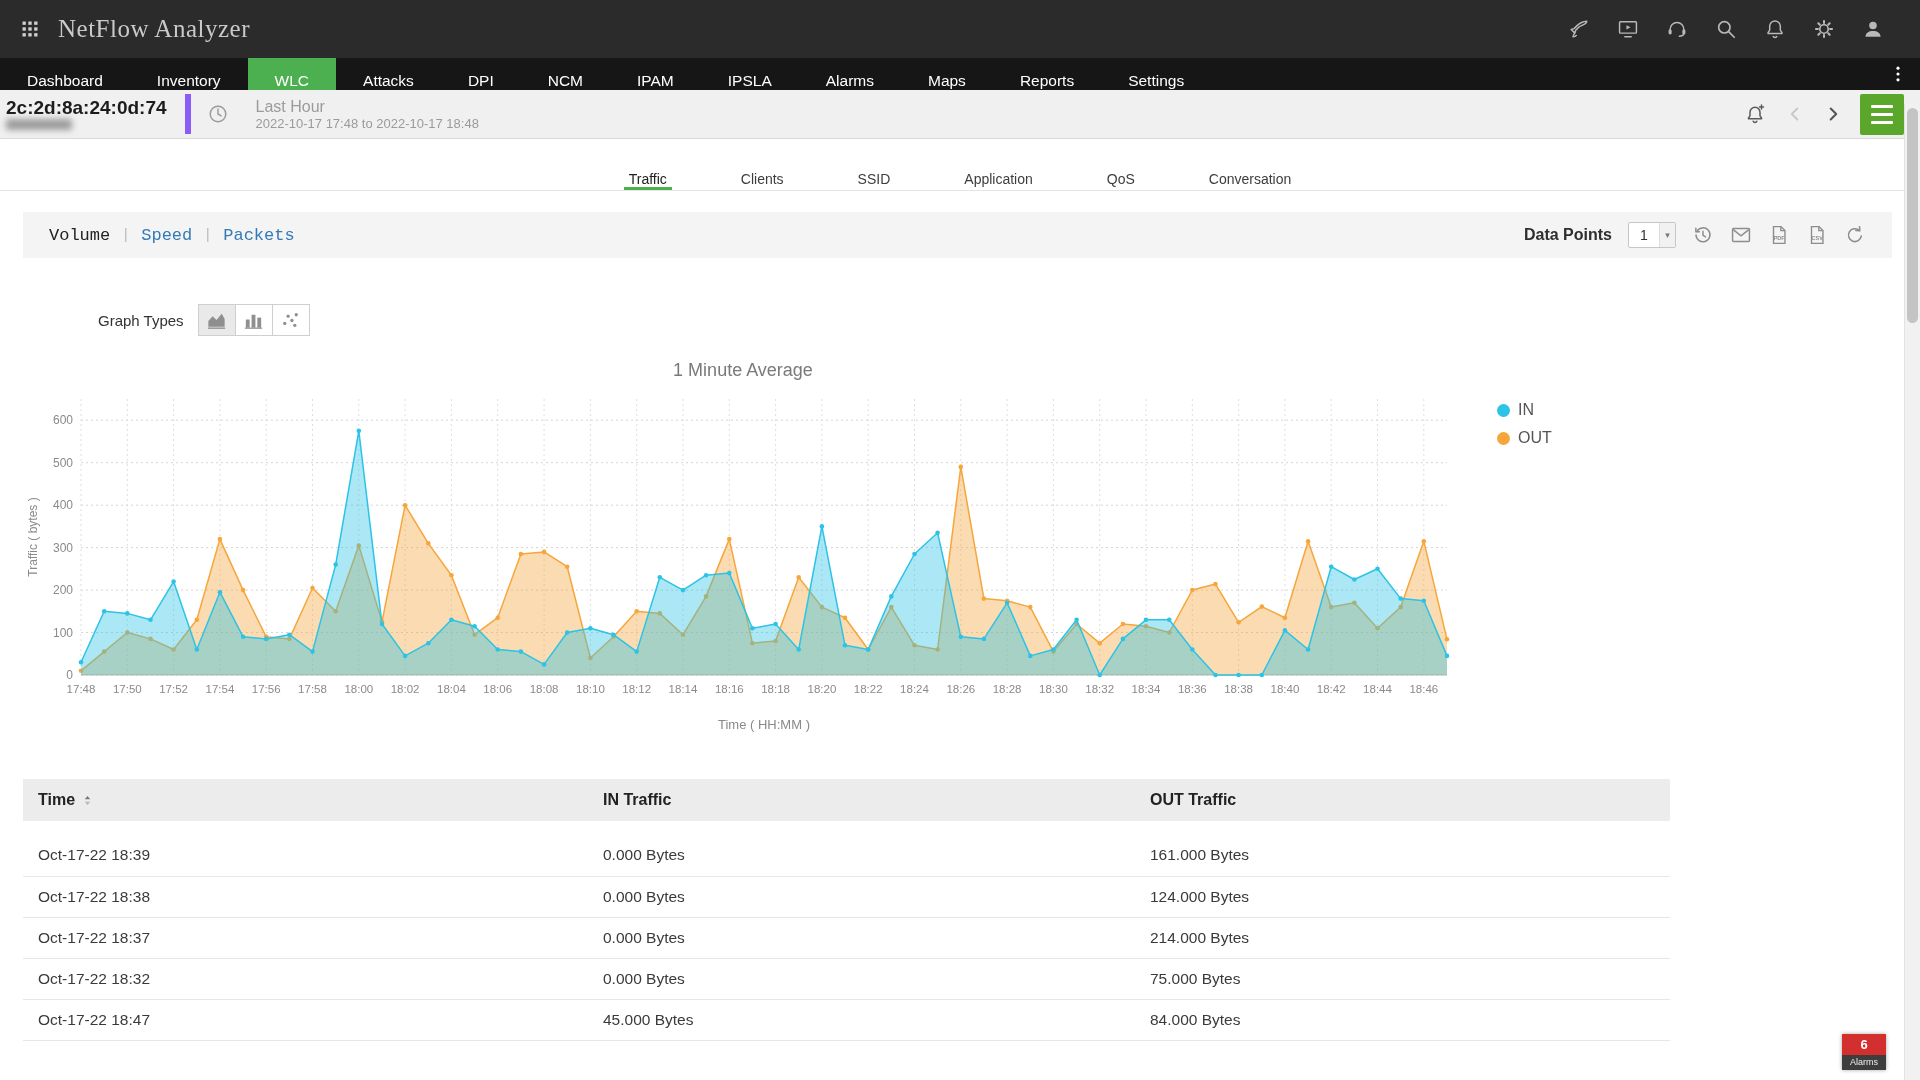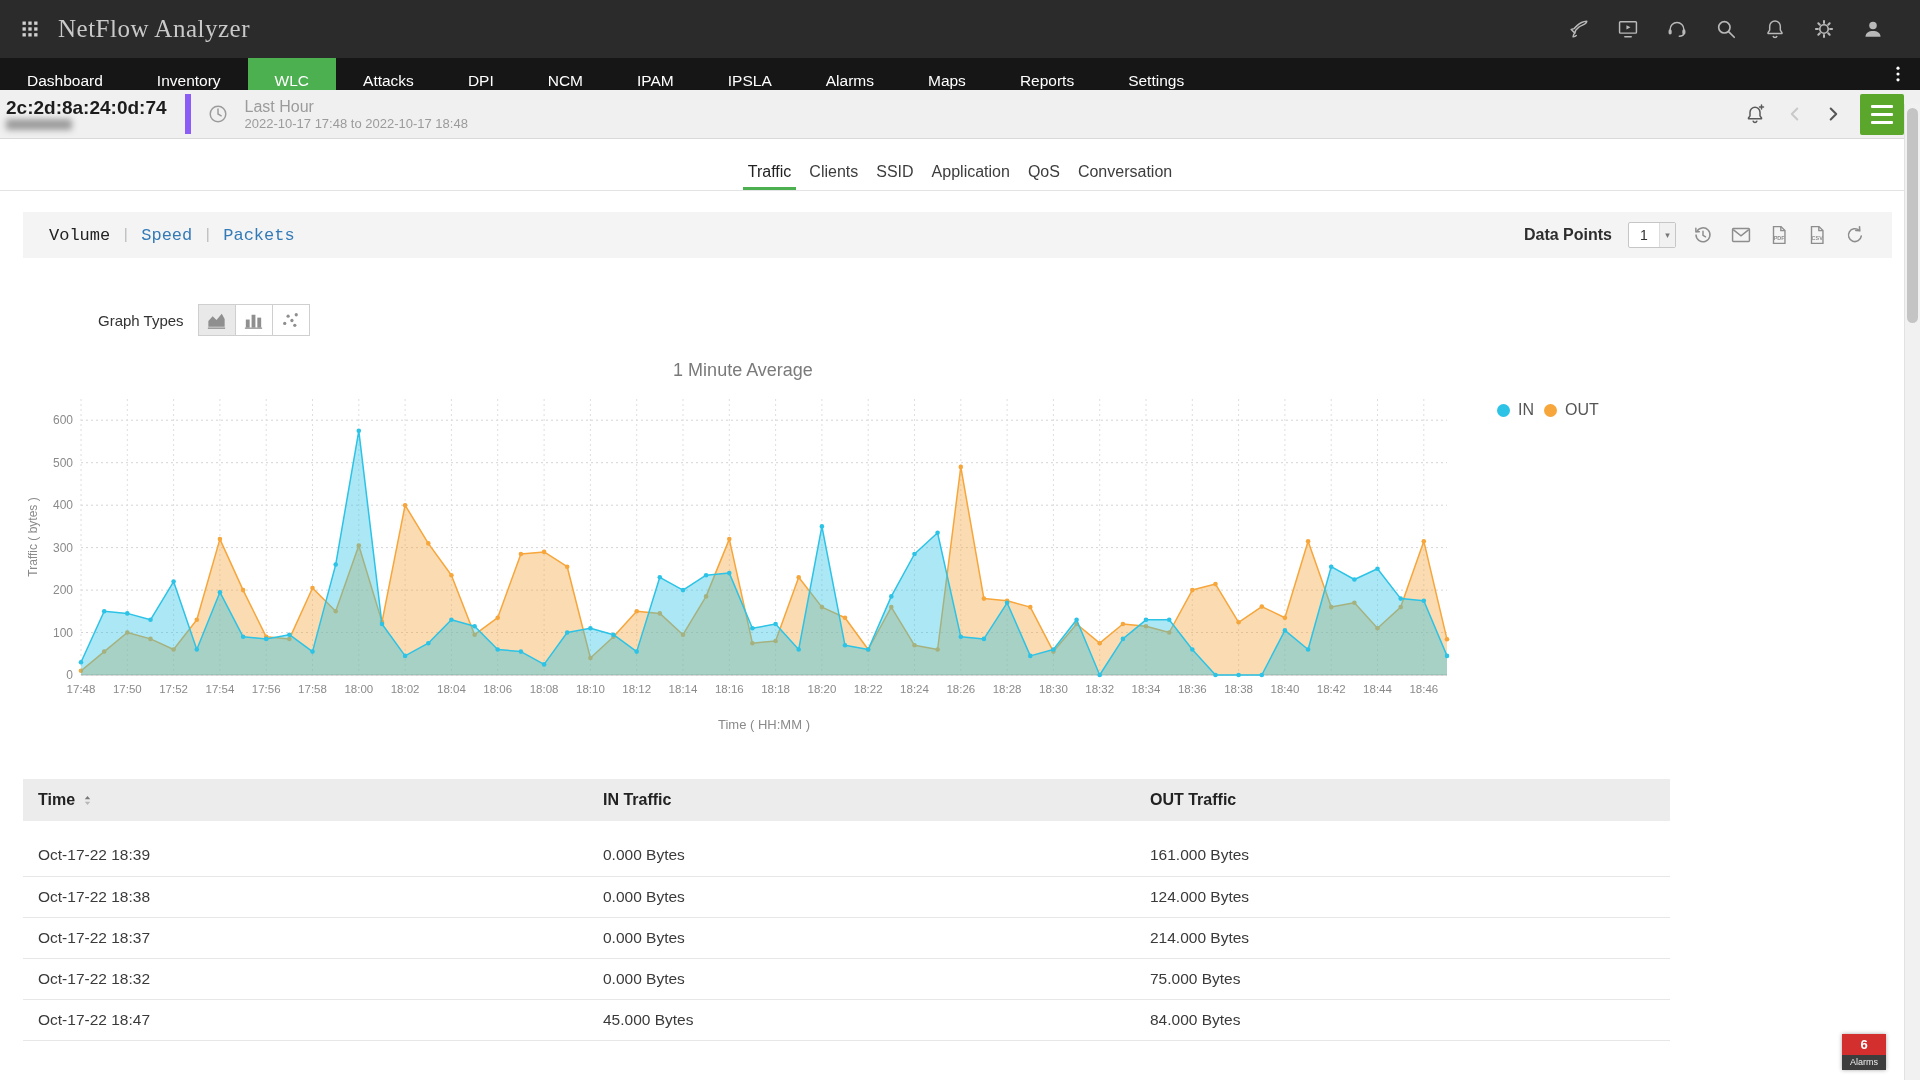--- a/index.html
+++ b/index.html
@@ -19,36 +19,36 @@
   .main-nav{height:32px;background:#161616;display:flex;align-items:stretch;color:#fff}
   .nav-item{padding:0 27px;line-height:46px;font-size:15.5px;cursor:pointer;white-space:nowrap}
   .nav-item.active{background:var(--accent-green,#4caf50)}
   .nav-more{margin-left:auto;display:flex;align-items:center;padding-right:12px;color:#fff;cursor:pointer}
 
   
   .subheader{height:49px;background:#f0f0f0;border-bottom:1px solid #d9d9d9;display:flex;align-items:center}
   .device-block{padding:0 18px 0 6px;border-right:6px solid #8b5cf6;height:40px;display:flex;flex-direction:column;justify-content:center}
   .device-mac{font-size:19px;font-weight:bold;color:#1c1c1c;line-height:20px}
   .redacted{width:66px;height:11px;background:#9c9c9c;border-radius:2px;filter:blur(3px);margin-top:1px}
-  .time-block{display:flex;align-items:center;gap:16px;margin-left:16px;color:#9b9b9b;cursor:pointer}
+  .time-block{display:flex;align-items:center;gap:27px;margin-left:16px;color:#9b9b9b;cursor:pointer}
   .time-block .icon{color:#9b9b9b}
   .time-label{font-size:16px;line-height:19px}
   .time-range{font-size:13px;line-height:15px}
   .sub-right{margin-left:auto;display:flex;align-items:center;gap:16px;padding-right:16px}
   .sub-right .icon{cursor:pointer}
   .alarm-config{color:#5a5a5a}
   .chev-prev{color:#c9c9c9}
   .chev-next{color:#555}
   .menu-btn{width:44px;height:41px;background:var(--menu-button-green,#5aa72c);border:none;border-radius:2px;
     display:flex;flex-direction:column;justify-content:center;align-items:center;gap:5px;cursor:pointer}
   .menu-btn span{display:block;width:22px;height:3px;background:#fff;border-radius:1px}
 
   
   .view-tabs{height:52px;display:flex;justify-content:center;align-items:stretch;border-bottom:1px solid #e4e4e4;background:#fff}
-  .view-tab{margin:0 4px;padding:8px 5px;line-height:49px;font-size:16px;color:#3d3d3d;cursor:pointer;border-bottom:3px solid transparent;white-space:nowrap}
+  .view-tab{margin:0 32px;padding:16px 5px;line-height:49px;font-size:14px;color:#3d3d3d;cursor:pointer;border-bottom:3px solid transparent;white-space:nowrap}
   .view-tab.active{border-bottom-color:var(--accent-green,#4caf50);color:#222}
 
   
   .content{padding:0 28px 0 23px}
   .toolbar{margin-top:21px;height:46px;background:#f4f4f4;display:flex;align-items:center;padding:0 26px}
   .metric-views{display:flex;align-items:center;font-family:Liberation Mono, monospace;font-size:17px}
   .metric-view{cursor:pointer;color:var(--link-blue,#337ab7)}
   .metric-view.active{color:#222}
   .metric-sep{color:#bbb;margin:0 11px;font-size:15px}
   .tb-right{margin-left:auto;display:flex;align-items:center;gap:16px}
@@ -63,21 +63,21 @@
   .gt-label{font-size:15px;color:#333;margin-right:14px}
   .gt-buttons{display:flex}
   .gt-btn{width:38px;height:32px;border:1px solid #cfcfcf;background:#fff;display:flex;align-items:center;justify-content:center;
     margin-left:-1px;cursor:pointer;color:#8f8f8f}
   .gt-btn:first-child{margin-left:0}
   .gt-btn.selected{background:#e9e9e9}
 
   
   .chart-title{width:1440px;text-align:center;margin-top:24px;font-size:18px;color:#7a7a7a}
   .chart-area{display:flex;align-items:flex-start;margin-top:6px}
-  .legend{margin-left:34px;margin-top:14px;display:flex;flex-direction:row;gap:10px}
+  .legend{margin-left:34px;margin-top:14px;display:flex;flex-direction:column;gap:10px}
   .legend-item{display:flex;align-items:center;gap:8px;font-size:16px;color:#555;cursor:pointer}
   .legend-dot{width:13px;height:13px;border-radius:50%}
 
   
   .data-table{margin-top:42px;border-collapse:collapse;width:1647px;table-layout:fixed}
   .data-table th{background:#ececec;height:42px;text-align:left;font-size:16px;color:#222;padding-left:15px;font-weight:bold;cursor:pointer}
   .data-table td{height:41px;border-bottom:1px solid #e7e7e7;font-size:15.5px;color:#3a3a3a;padding-left:15px}
   .data-table tr.spacer td{height:14px;border-bottom:none}
   .sort-icon{display:inline-flex;margin-left:6px;vertical-align:-2px;color:#777}
 

